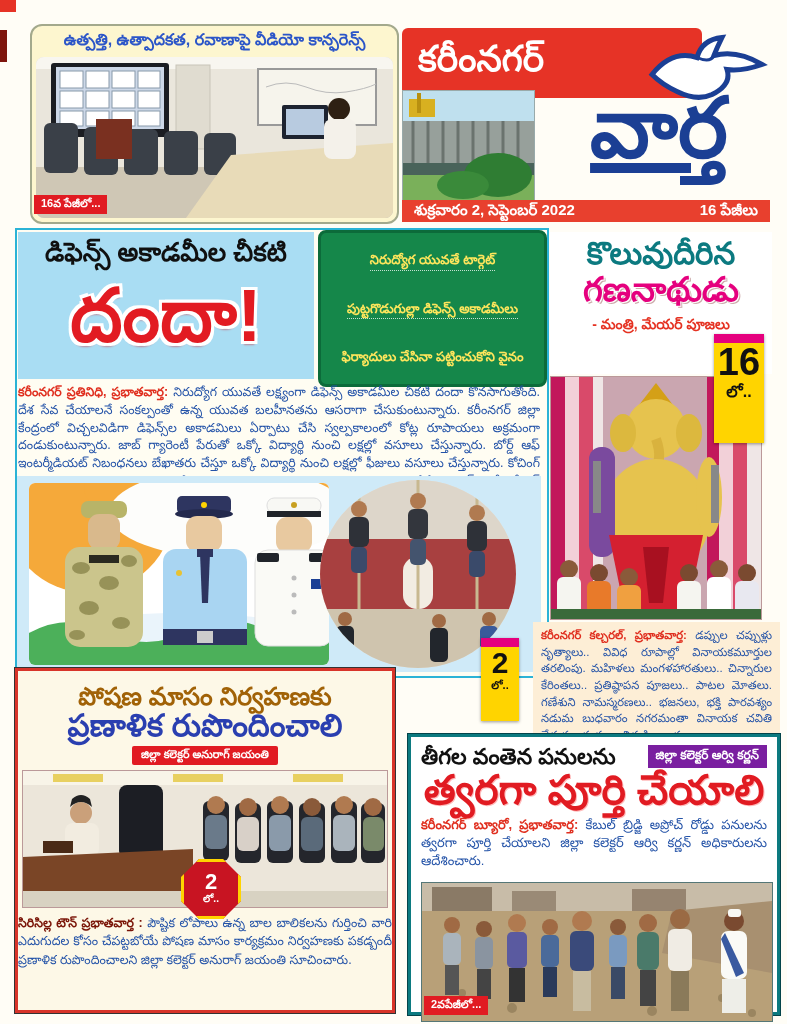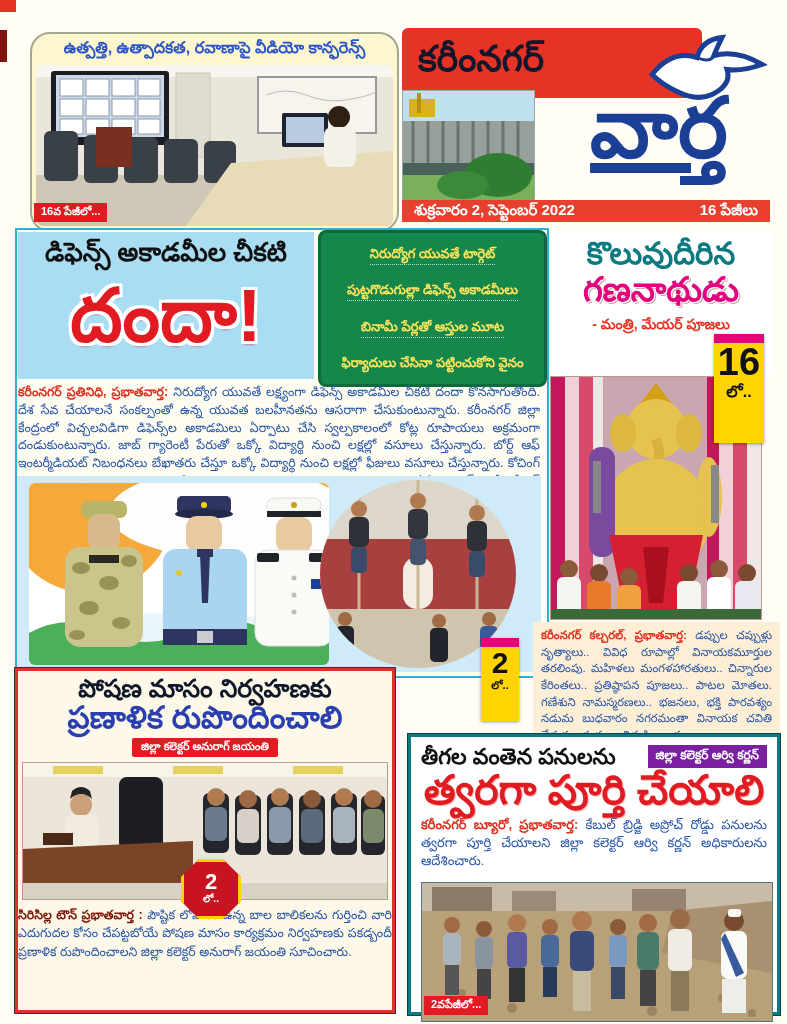--- a/index.html
+++ b/index.html
@@ -5,27 +5,27 @@
   html,body{margin:0;padding:0;}
   body{font-family:"Liberation Sans","DejaVu Sans",sans-serif;background:#888;}
   .page{position:relative;width:787px;height:1024px;background:#fffdf6;overflow:hidden;margin:0 auto;}
   .abs{position:absolute;}
 
   
   .corner-a{left:0;top:0;width:16px;height:12px;background:#e63326;}
   .corner-b{left:0;top:30px;width:7px;height:32px;background:#7e150d;}
 
   
-  .tl-box{left:30px;top:32px;width:365px;height:196px;background:#fdf6cf;border:2px solid #a3a98c;border-radius:20px;}
+  .tl-box{left:30px;top:24px;width:365px;height:196px;background:#fdf6cf;border:2px solid #a3a98c;border-radius:12px;}
   .tl-head{padding:5px 6px 3px;color:#2b55c8;font-weight:bold;font-size:16px;text-align:center;white-space:nowrap;overflow:hidden;}
   .tl-photo{position:absolute;left:4px;right:4px;top:31px;bottom:4px;border-radius:8px;overflow:hidden;background:#e8e2d6;}
   .tl-ref{position:absolute;left:2px;bottom:8px;background:#e11b22;color:#fff;font-size:11px;font-weight:bold;padding:2px 7px;}
 
   
-  .mh-red{left:402px;top:28px;width:300px;height:70px;background:#e63326;border-radius:6px;display:flex;align-items:center;padding-left:16px;color:#0f172a;font-size:36px;font-weight:bold;box-sizing:border-box;}
+  .mh-red{left:402px;top:28px;width:300px;height:70px;background:#e63326;border-radius:6px;display:flex;align-items:center;padding-left:16px;color:#ffffff;font-size:36px;font-weight:bold;box-sizing:border-box;}
   .dove{left:642px;top:28px;width:130px;height:78px;}
   .dam{left:402px;top:90px;width:131px;height:110px;border:1px solid #9aa;overflow:hidden;}
   .vaarta{left:540px;top:80px;width:238px;height:120px;color:#1b3f94;font-weight:800;font-size:84px;line-height:1.15;text-align:center;text-decoration:underline;text-decoration-thickness:10px;text-underline-offset:6px;}
   .datebar{left:402px;top:200px;width:368px;height:22px;background:#e8402e;color:#fff;display:flex;justify-content:space-between;align-items:center;padding:0 12px;font-size:15px;font-weight:bold;box-sizing:border-box;gap:23px;}
 
   
   .main-box{left:15px;top:228px;width:530px;height:446px;border:2px solid #2bb3d6;background:#fffdf2;}
   .head-box{left:18px;top:232px;width:296px;height:147px;background:#a9ddf3;text-align:center;}
   .kicker-black{font-size:26px;font-weight:800;color:#101010;margin-top:6px;line-height:1.1;}
   .banda{font-size:74px;font-weight:900;color:#e21b22;line-height:1.0;margin-top:12px;
@@ -55,21 +55,21 @@
   
   .gn-head{left:550px;top:232px;width:222px;height:142px;background:#fff;text-align:center;}
   .gn-kicker{color:#0c7a80;font-size:31px;font-weight:800;margin-top:6px;line-height:1.05;}
   .gn-title{color:#e5007e;font-size:34px;font-weight:900;line-height:1.1;text-shadow:1px 1px 0 #fff,2px 2px 0 #caa;}
   .gn-by{color:#e53222;font-size:14px;font-weight:bold;margin-top:8px;}
   .gn-photo{left:550px;top:376px;width:210px;height:242px;border:1px solid #b99;overflow:hidden;}
   .gn-cap{left:533px;top:622px;width:247px;height:112px;background:#fdeed6;font-size:11.5px;line-height:1.45;text-align:justify;color:#2453a8;padding:5px 8px;box-sizing:border-box;}
 
   
   .bl-box{left:15px;top:668px;width:380px;height:345px;background:#fdf8e7;border:3px solid #d8342a;outline:1px solid #333;box-sizing:border-box;text-align:center;}
-  .bl-kicker{font-size:25px;font-weight:800;color:#0f172a;margin-top:4px;line-height:1.05;}
+  .bl-kicker{font-size:25px;font-weight:800;color:#a16207;margin-top:12px;line-height:1.05;}
   .bl-title{font-size:31px;font-weight:900;color:#2a3fb0;line-height:1.1;}
   .bl-badge{display:inline-block;background:#e11b22;color:#fff;font-size:11px;font-weight:bold;padding:2px 9px;margin-top:3px;border-radius:2px;}
   .bl-photo{position:relative;width:364px;height:136px;margin:5px auto 0;overflow:hidden;border:1px solid #b99;}
   .octagon{position:absolute;left:163px;top:188px;width:60px;height:60px;background:#c81422;border:3px solid #ffd400;clip-path:polygon(30% 0,70% 0,100% 30%,100% 70%,70% 100%,30% 100%,0 70%,0 30%);color:#fff;display:flex;flex-direction:column;justify-content:center;align-items:center;z-index:5;box-sizing:border-box;}
   .octagon .n{font-size:22px;font-weight:900;line-height:1;}
   .octagon .s{font-size:10px;font-weight:bold;}
   .bl-body{padding:6px 0;font-size:12.5px;line-height:1.45;text-align:justify;color:#2453a8;}
 
   
   .br-box{left:408px;top:734px;width:372px;height:281px;background:#fff;border:3px solid #0c7a80;outline:1px solid #04444a;box-sizing:border-box;padding:8px 10px 6px;z-index:4;}
@@ -171,21 +171,20 @@
   </div>
 
   <div class="abs main-box"></div>
   <div class="abs head-box">
     <div class="kicker-black">డిఫెన్స్ అకాడమీల చీకటి</div>
     <div class="banda">దందా!</div>
   </div>
   <div class="abs green-box">
     <div class="row">నిరుద్యోగ యువతే టార్గెట్</div>
     <div class="row">పుట్టగొడుగుల్లా డిఫెన్స్ అకాడమీలు</div>
-    <div class="row">బినామీ పేర్లతో ఆస్తుల మూట</div>
     <div class="row">ఫిర్యాదులు చేసినా పట్టించుకోని వైనం</div>
   </div>
   <div class="abs main-body">
     <span class="lead-red">కరీంనగర్ ప్రతినిధి, ప్రభాతవార్త:</span>
     <span>నిరుద్యోగ యువతే లక్ష్యంగా డిఫెన్స్ అకాడమీల చీకటి దందా కొనసాగుతోంది. దేశ సేవ చేయాలనే సంకల్పంతో ఉన్న యువత బలహీనతను ఆసరాగా చేసుకుంటున్నారు. కరీంనగర్ జిల్లా కేంద్రంలో విచ్చలవిడిగా డిఫెన్స్‌ల అకాడమిలు ఏర్పాటు చేసి స్వల్పకాలంలో కోట్ల రూపాయలు అక్రమంగా దండుకుంటున్నారు. జాబ్ గ్యారెంటీ పేరుతో ఒక్కో విద్యార్థి నుంచి లక్షల్లో వసూలు చేస్తున్నారు. బోర్డ్ ఆఫ్ ఇంటర్మీడియట్ నిబంధనలు బేఖాతరు చేస్తూ ఒక్కో విద్యార్థి నుంచి లక్షల్లో ఫీజులు వసూలు చేస్తున్నారు. కోచింగ్ సెంటర్ల నిర్వాహకులు ప్రభుత్వానికి కట్టాల్సిన పన్నులు కూడా ఎగ్గొడుతున్నారు. సికింద్రాబాద్ రైల్వే స్టేషన్ విధ్వంసంలోనూ విద్యార్థులను రెచ్చగొట్టిన జిల్లా కేంద్రంలోని పలు అకాడమీల విషయంలో జిల్లా ఉన్నతాధికారులు, పోలీసులు చోద్యం చూడడం అనుమానాలకు తావిస్తోంది.</span>
   </div>
 
   <div class="abs mid-strip">
     <div class="illus">
       <svg width="300" height="182" viewBox="0 0 300 182">

